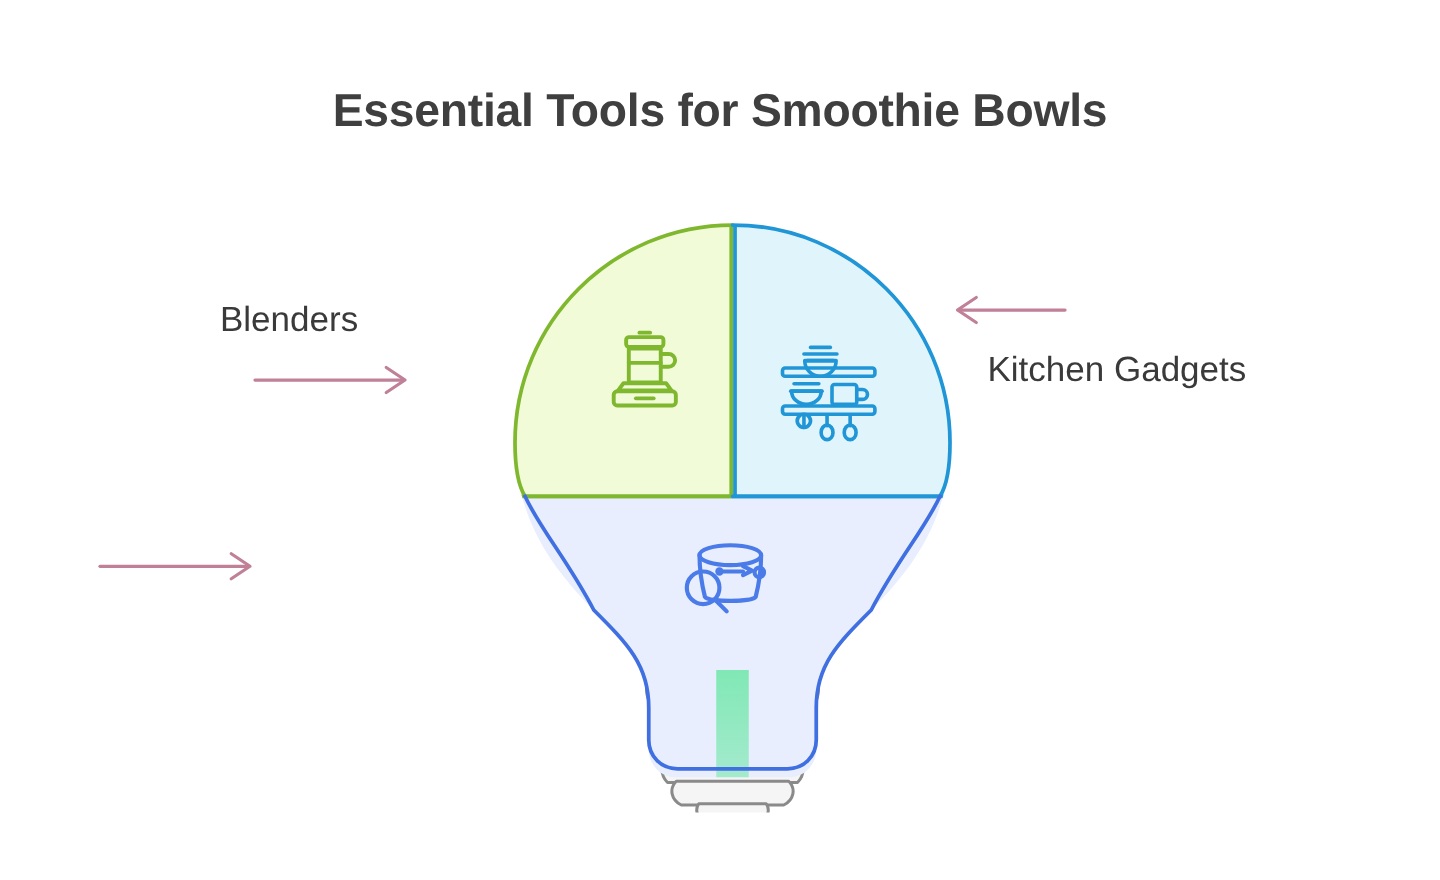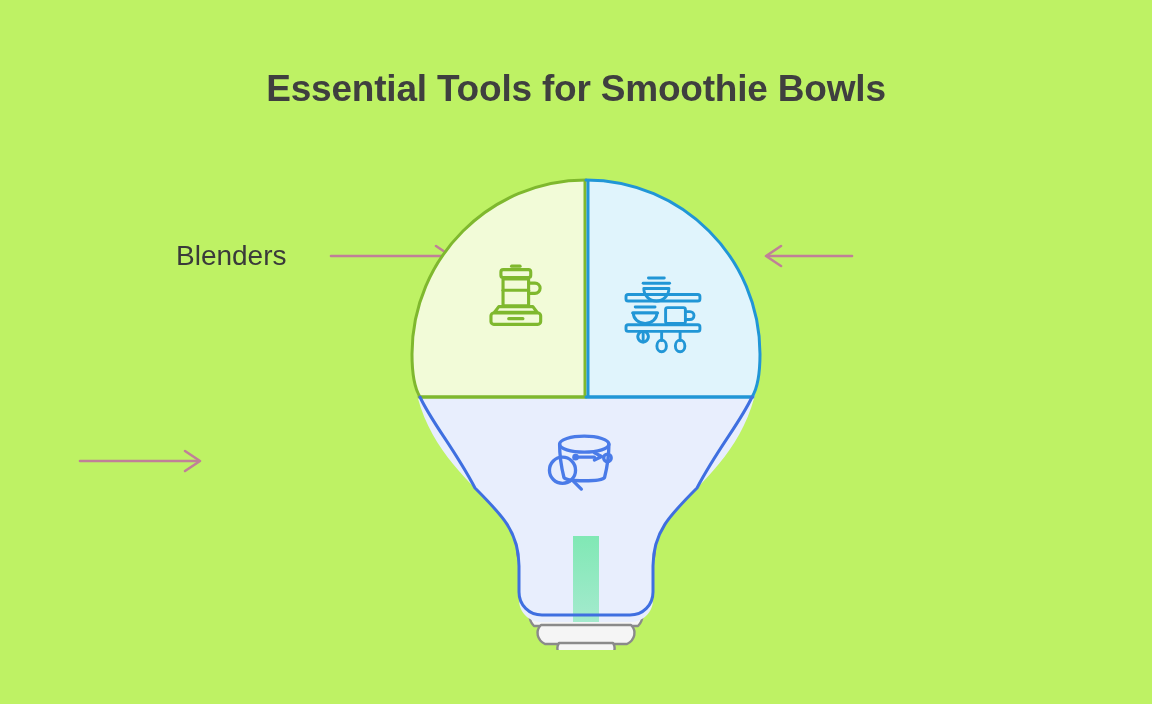--- a/index.html
+++ b/index.html
@@ -14,44 +14,44 @@
   body {
     background: #45DC95;
     font-family: "Liberation Sans", sans-serif;
     position: relative;
   }
 
   #stage {
     position: relative;
     width: 1152px;
     height: 704px;
-    background: #bef264;
+    background: #ffffff;
   }
 
   
   #page-title {
     position: absolute;
     left: 0;
     top: 68px;
     width: 1152px;
     text-align: center;
     font-size: 37px;
     font-weight: 700;
     color: #3F3F3F;
     letter-spacing: -0.2px;
     white-space: nowrap;
   }
 
   
   .callout {
     position: absolute;
     display: flex;
-    align-items: center;
     height: 40px;
     gap: 16px;
+    flex-direction: column;
   }
   .callout-text {
     font-size: 28px;
     color: #3A3A3A;
     font-weight: 400;
     white-space: nowrap;
     line-height: 40px;
   }
   .arrow-wrap {
     display: block;
@@ -104,20 +104,21 @@
     </span>
   </div>
 
   <div class="callout" id="callout-kitchen">
     <span class="arrow-wrap">
       <svg width="92" height="24" viewBox="0 0 92 24">
         <path d="M90 12 H6" stroke="#C08098" stroke-width="2.6" fill="none" stroke-linecap="round"></path>
         <path d="M19 2 L4 12 L19 22" stroke="#C08098" stroke-width="2.6" fill="none" stroke-linecap="round" stroke-linejoin="round"></path>
       </svg>
     </span>
+    <span class="callout-text">Kitchen Gadgets</span>
   </div>
 
   <div id="bulb-diagram">
     <svg width="376" height="482" viewBox="0 0 376 482">
 
       <defs>
 
         <clipPath id="glassClip">
           <path d="M188 12
                    C 92 12, 14 90, 14 186

